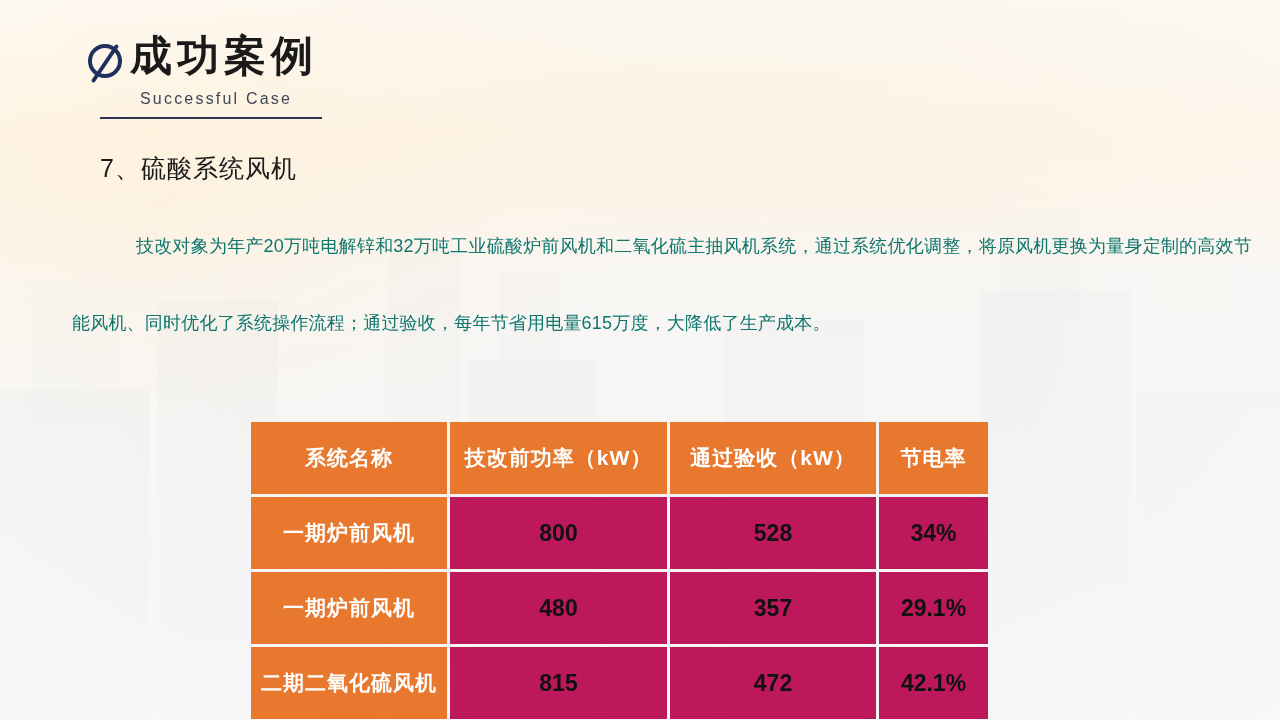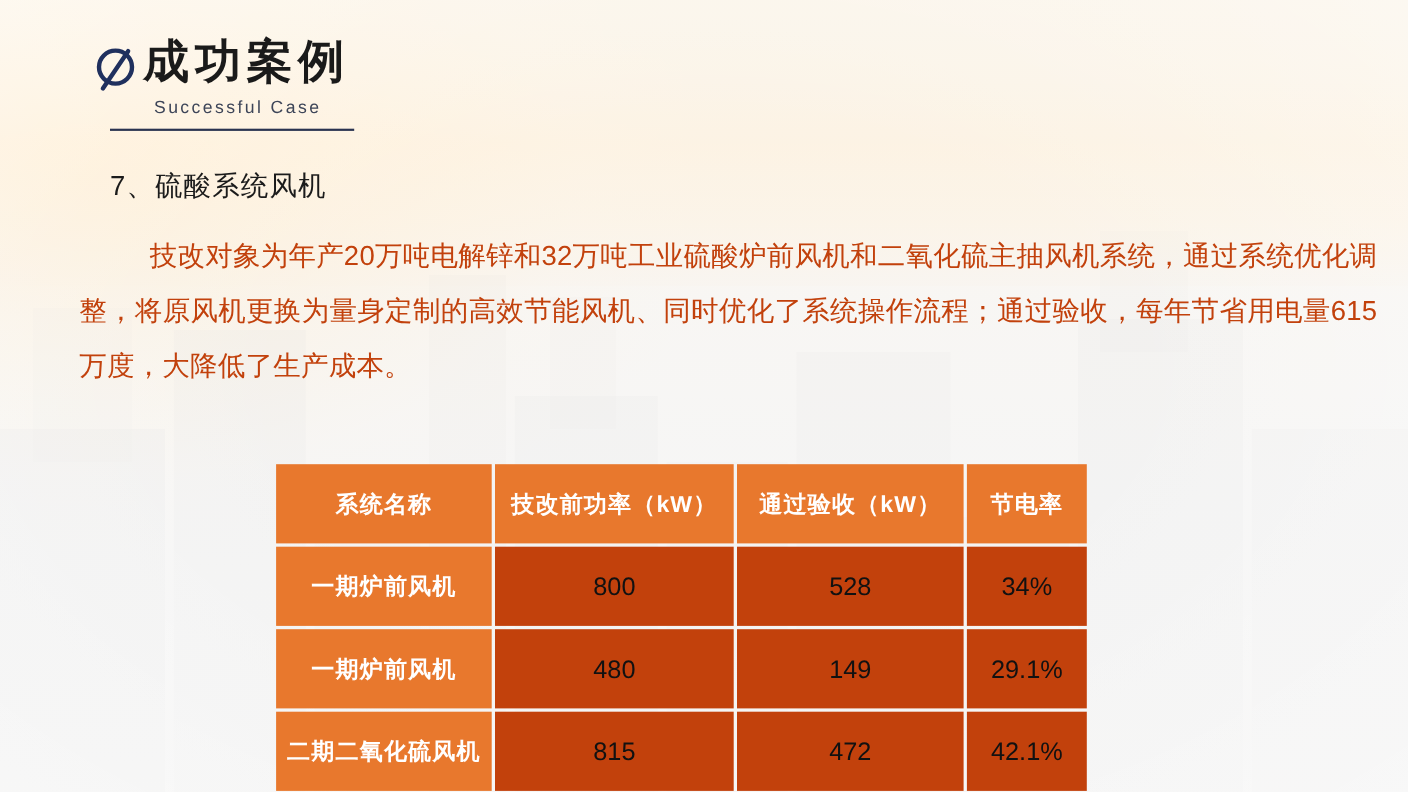--- a/index.html
+++ b/index.html
@@ -57,41 +57,41 @@
     margin-top:9px;margin-left:12px;width:222px;height:2px;background:#2a3350;
   }
 
   
   .sec-no{
     position:absolute;left:100px;top:152px;
     font-size:25px;color:#1b1b1b;white-space:nowrap;letter-spacing:1px;
   }
   .para{
     position:absolute;left:72px;top:208px;width:1180px;
-    font-size:25px;color:#c2410c;line-height:50px;
+    font-size:18px;color:#0f766e;line-height:77px;
     text-align:justify;text-justify:inter-character;
     letter-spacing:.2px;
   }
   .para .ind{display:inline-block;width:64px;}
 
   
   .tbl{
     position:absolute;left:248px;top:419px;width:728px;
     border-collapse:separate;border-spacing:3px;
     table-layout:fixed;
   }
   .tbl td{
     height:40px;text-align:center;vertical-align:middle;
     font-size:22px;color:#000;padding:16px 4px;
   }
   .tbl .hcell,.tbl .ncell{
     background:#e8782d;color:#fff;font-weight:bold;font-size:21px;
     letter-spacing:1px;
   }
-  .tbl .vcell{background:#c2410c;color:#111;font-weight:normal;font-size:23px;}
+  .tbl .vcell{background:#be185d;color:#111;font-weight:bold;font-size:23px;}
   .c1{width:196px;} .c2{width:217px;} .c3{width:206px;} .c4{width:109px;}
 </style>
 </head>
 <body>
 
 <div id="slide">
 
   <div class="bg">
     <div class="sky"></div>
     <div class="sunglow"></div>
@@ -147,21 +147,21 @@
     <tbody>
       <tr>
         <td class="ncell">一期炉前风机</td>
         <td class="vcell">800</td>
         <td class="vcell">528</td>
         <td class="vcell">34%</td>
       </tr>
       <tr>
         <td class="ncell">一期炉前风机</td>
         <td class="vcell">480</td>
-        <td class="vcell">149</td>
+        <td class="vcell">357</td>
         <td class="vcell">29.1%</td>
       </tr>
       <tr>
         <td class="ncell">二期二氧化硫风机</td>
         <td class="vcell">815</td>
         <td class="vcell">472</td>
         <td class="vcell">42.1%</td>
       </tr>
     </tbody>
   </table>

